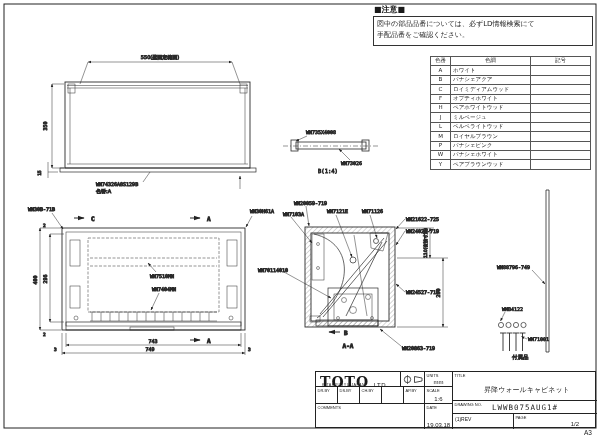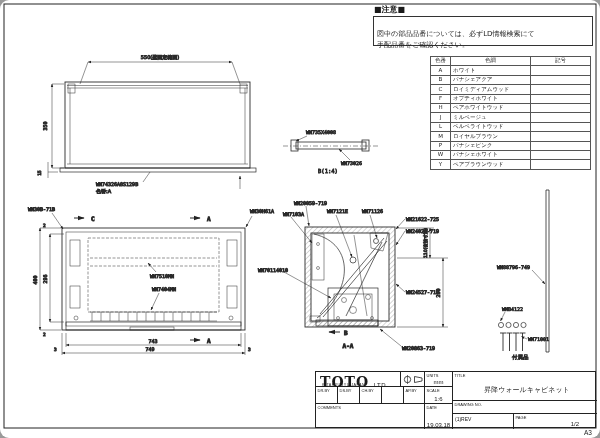--- a/index.html
+++ b/index.html
@@ -1,28 +1,28 @@
 <!DOCTYPE html>
 <html><head>
 <meta charset="utf-8">
 <title>LWWB075AUG1#</title>
 <style>
   html,body{margin:0;padding:0;background:#9a9a9a;}
   #sheet{position:relative;width:600px;height:438px;background:#ffffff;overflow:hidden;
-         font-family:"Liberation Sans",sans-serif;color:#1a1a1a;border-radius:9px;}
+         font-family:"Liberation Sans",sans-serif;color:#1a1a1a;}
   #sheet *{box-sizing:border-box;}
   svg text{font-family:"DejaVu Sans Mono",monospace;fill:#1a1a1a;}
   svg text.tj{font-family:"DejaVu Sans",sans-serif;}
   .t45{font-size:4.5px;} .t5{font-size:5px;} .t55{font-size:5.5px;}
   .t6{font-size:6px;font-weight:bold;}
   
   .notice-title{position:absolute;left:374px;top:4px;font-size:8px;font-weight:bold;
                 font-family:"DejaVu Sans",sans-serif;}
   .notice-box{position:absolute;left:373px;top:16px;width:220px;height:30px;
-              border:1px solid #333;padding:12px 3px;font-size:7px;line-height:1.55;
+              border:1px solid #333;padding:2px 3px;font-size:7px;line-height:1.55;
               font-family:"DejaVu Sans",sans-serif;}
   
   .ctable{position:absolute;left:430px;top:56px;border-collapse:collapse;
           font-family:"DejaVu Sans",sans-serif;}
   .ctable th,.ctable td{border:0.8px solid #555;padding:0 2px;font-weight:normal;
           font-size:5.5px;line-height:1;height:9.4px;white-space:nowrap;}
   .ctable th{text-align:center;}
   .col-code{width:20px;text-align:center;}
   .col-name{width:80px;text-align:left;}
   .col-sym{width:60px;}
@@ -386,20 +386,21 @@
     <div class="cell nobb" style="left:109px;top:32px;width:28px;height:25px;">
       <div class="lab">DATE</div>
       <div class="val-c">19.03.18</div>
     </div>
     <div class="cell nobr" style="left:137px;top:0;width:144px;height:29px;">
       <div class="lab">TITLE</div>
       <div class="title-val">昇降ウォールキャビネット</div>
     </div>
     <div class="cell nobr" style="left:137px;top:29px;width:144px;height:13px;">
       <div class="lab">DRAWING NO.</div>
+      <div class="dno-val">LWWB075AUG1#</div>
     </div>
     <div class="cell nobb" style="left:137px;top:42px;width:61px;height:15px;">
       <div class="rev-val">(1)REV</div>
     </div>
     <div class="cell nobb nobr" style="left:198px;top:42px;width:83px;height:15px;">
       <div class="lab">PAGE</div>
       <div class="page-val">1/2</div>
     </div>
   </div>
 

